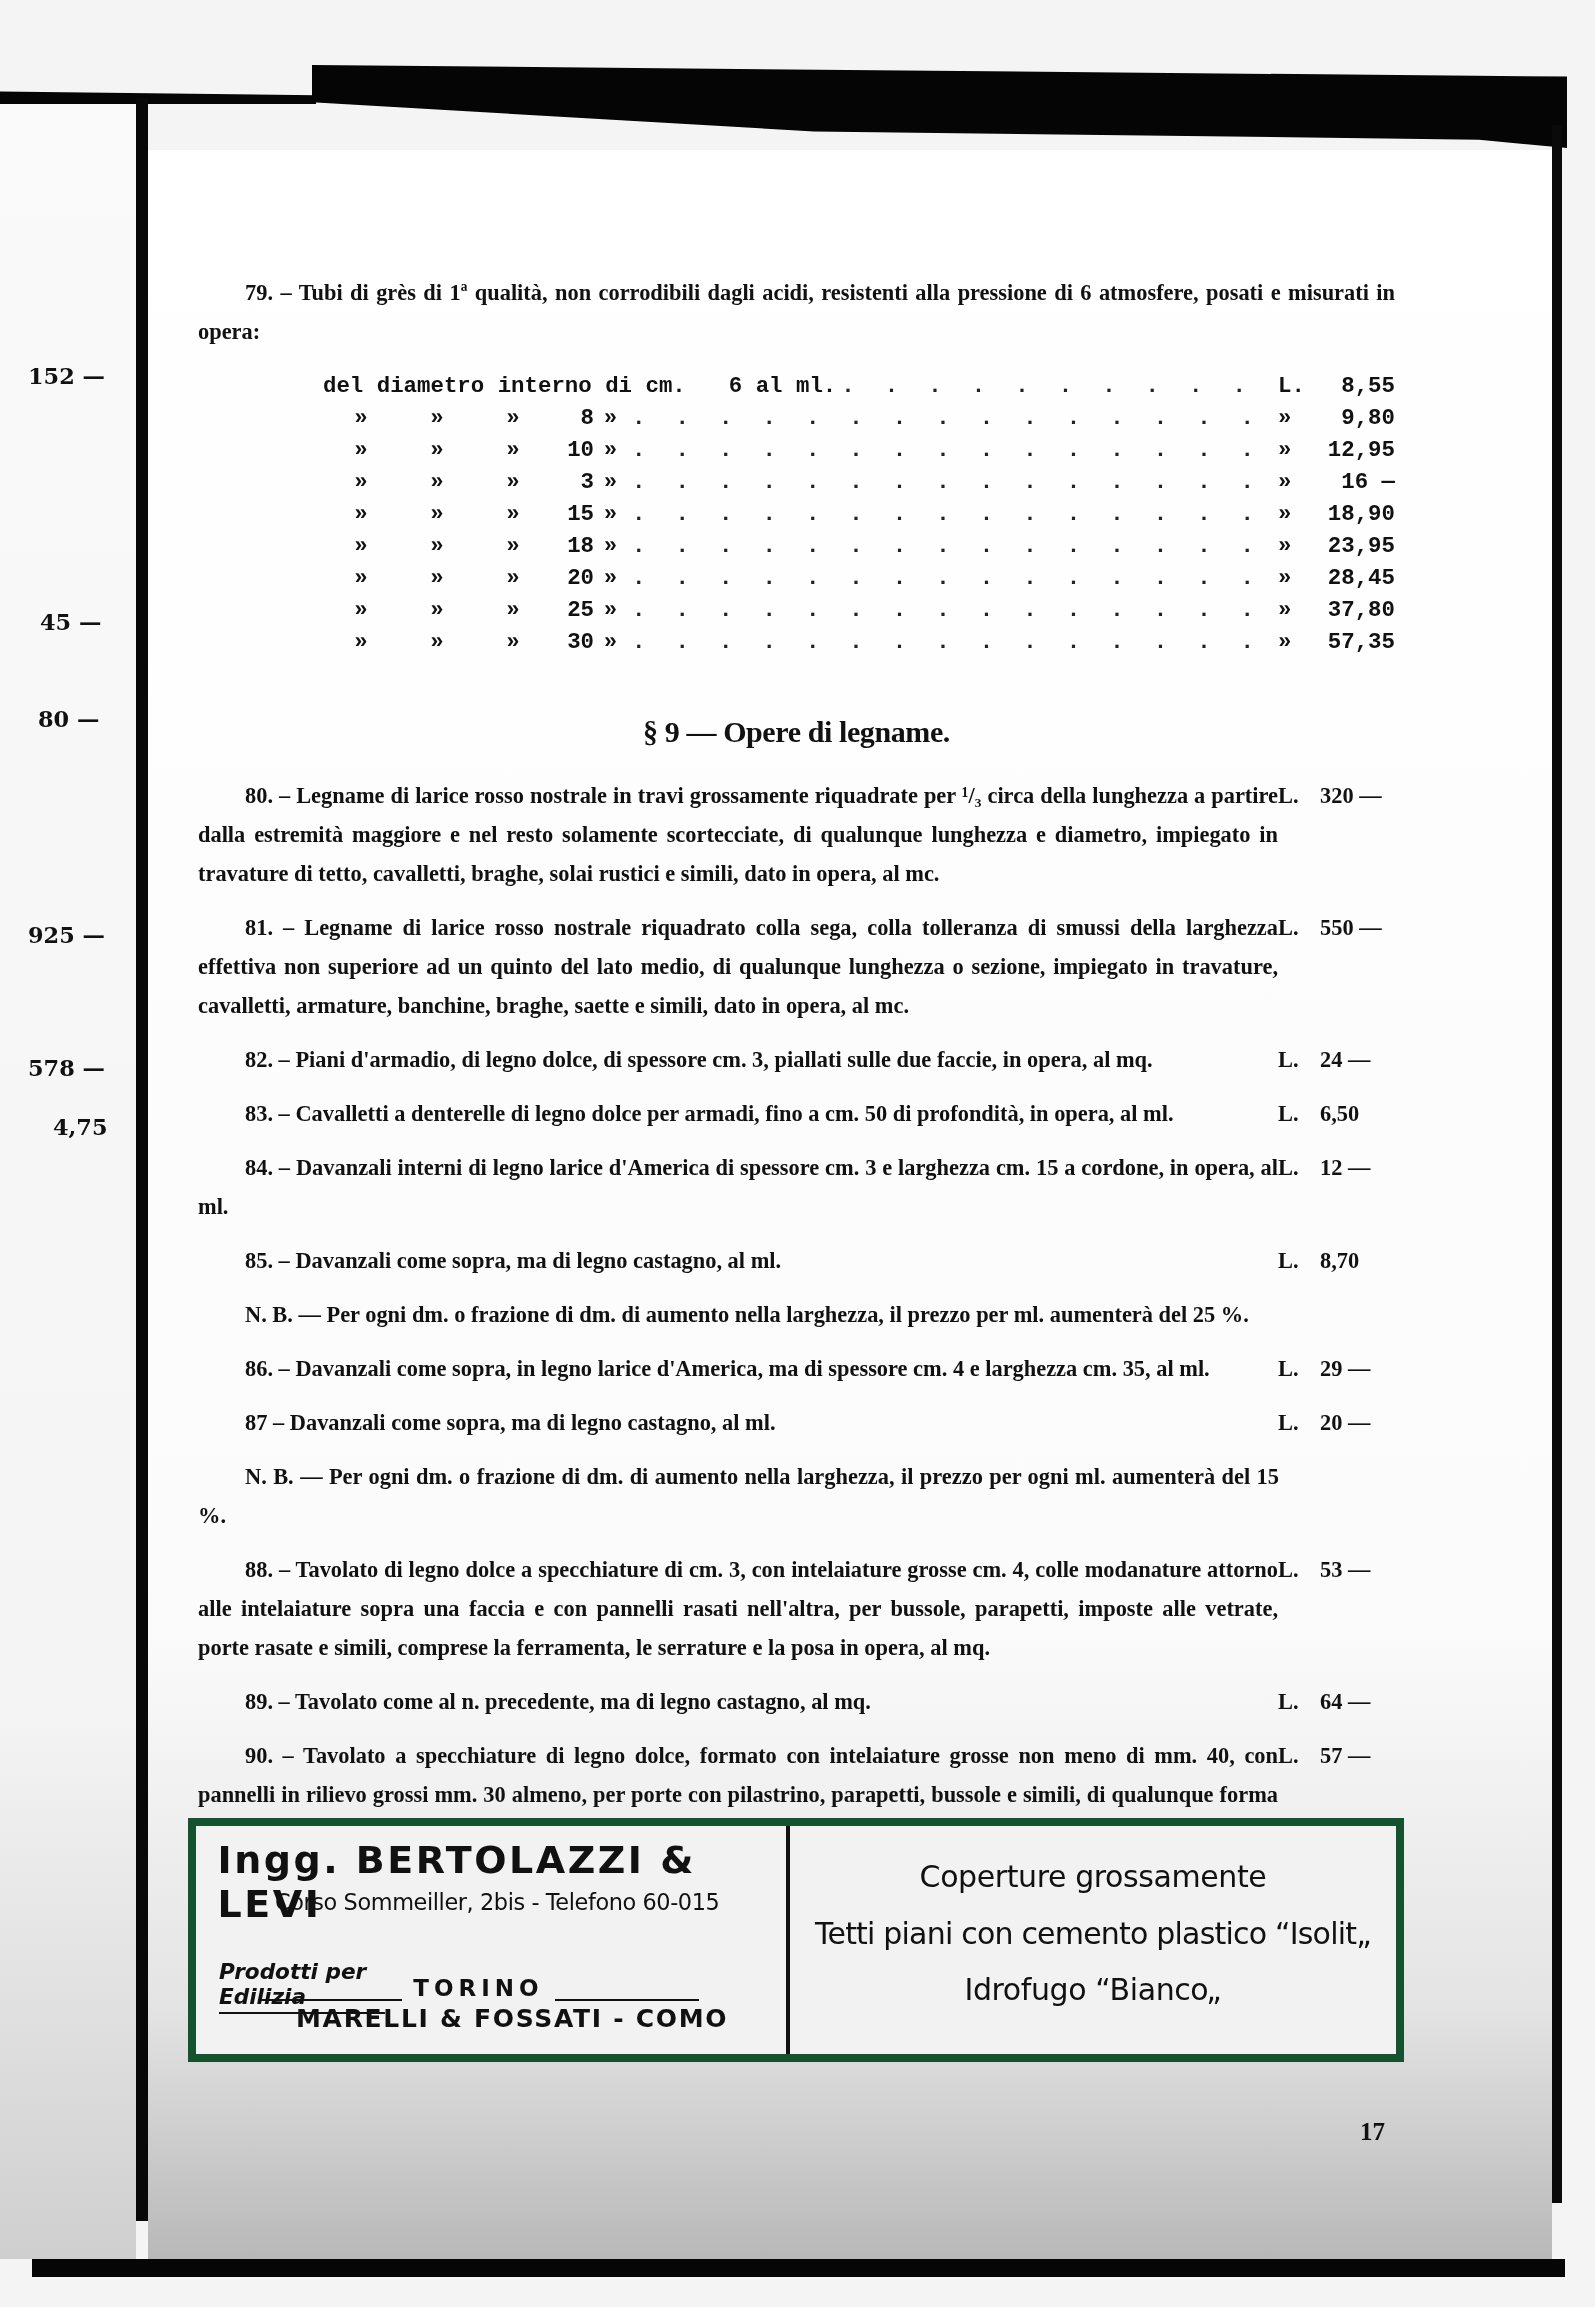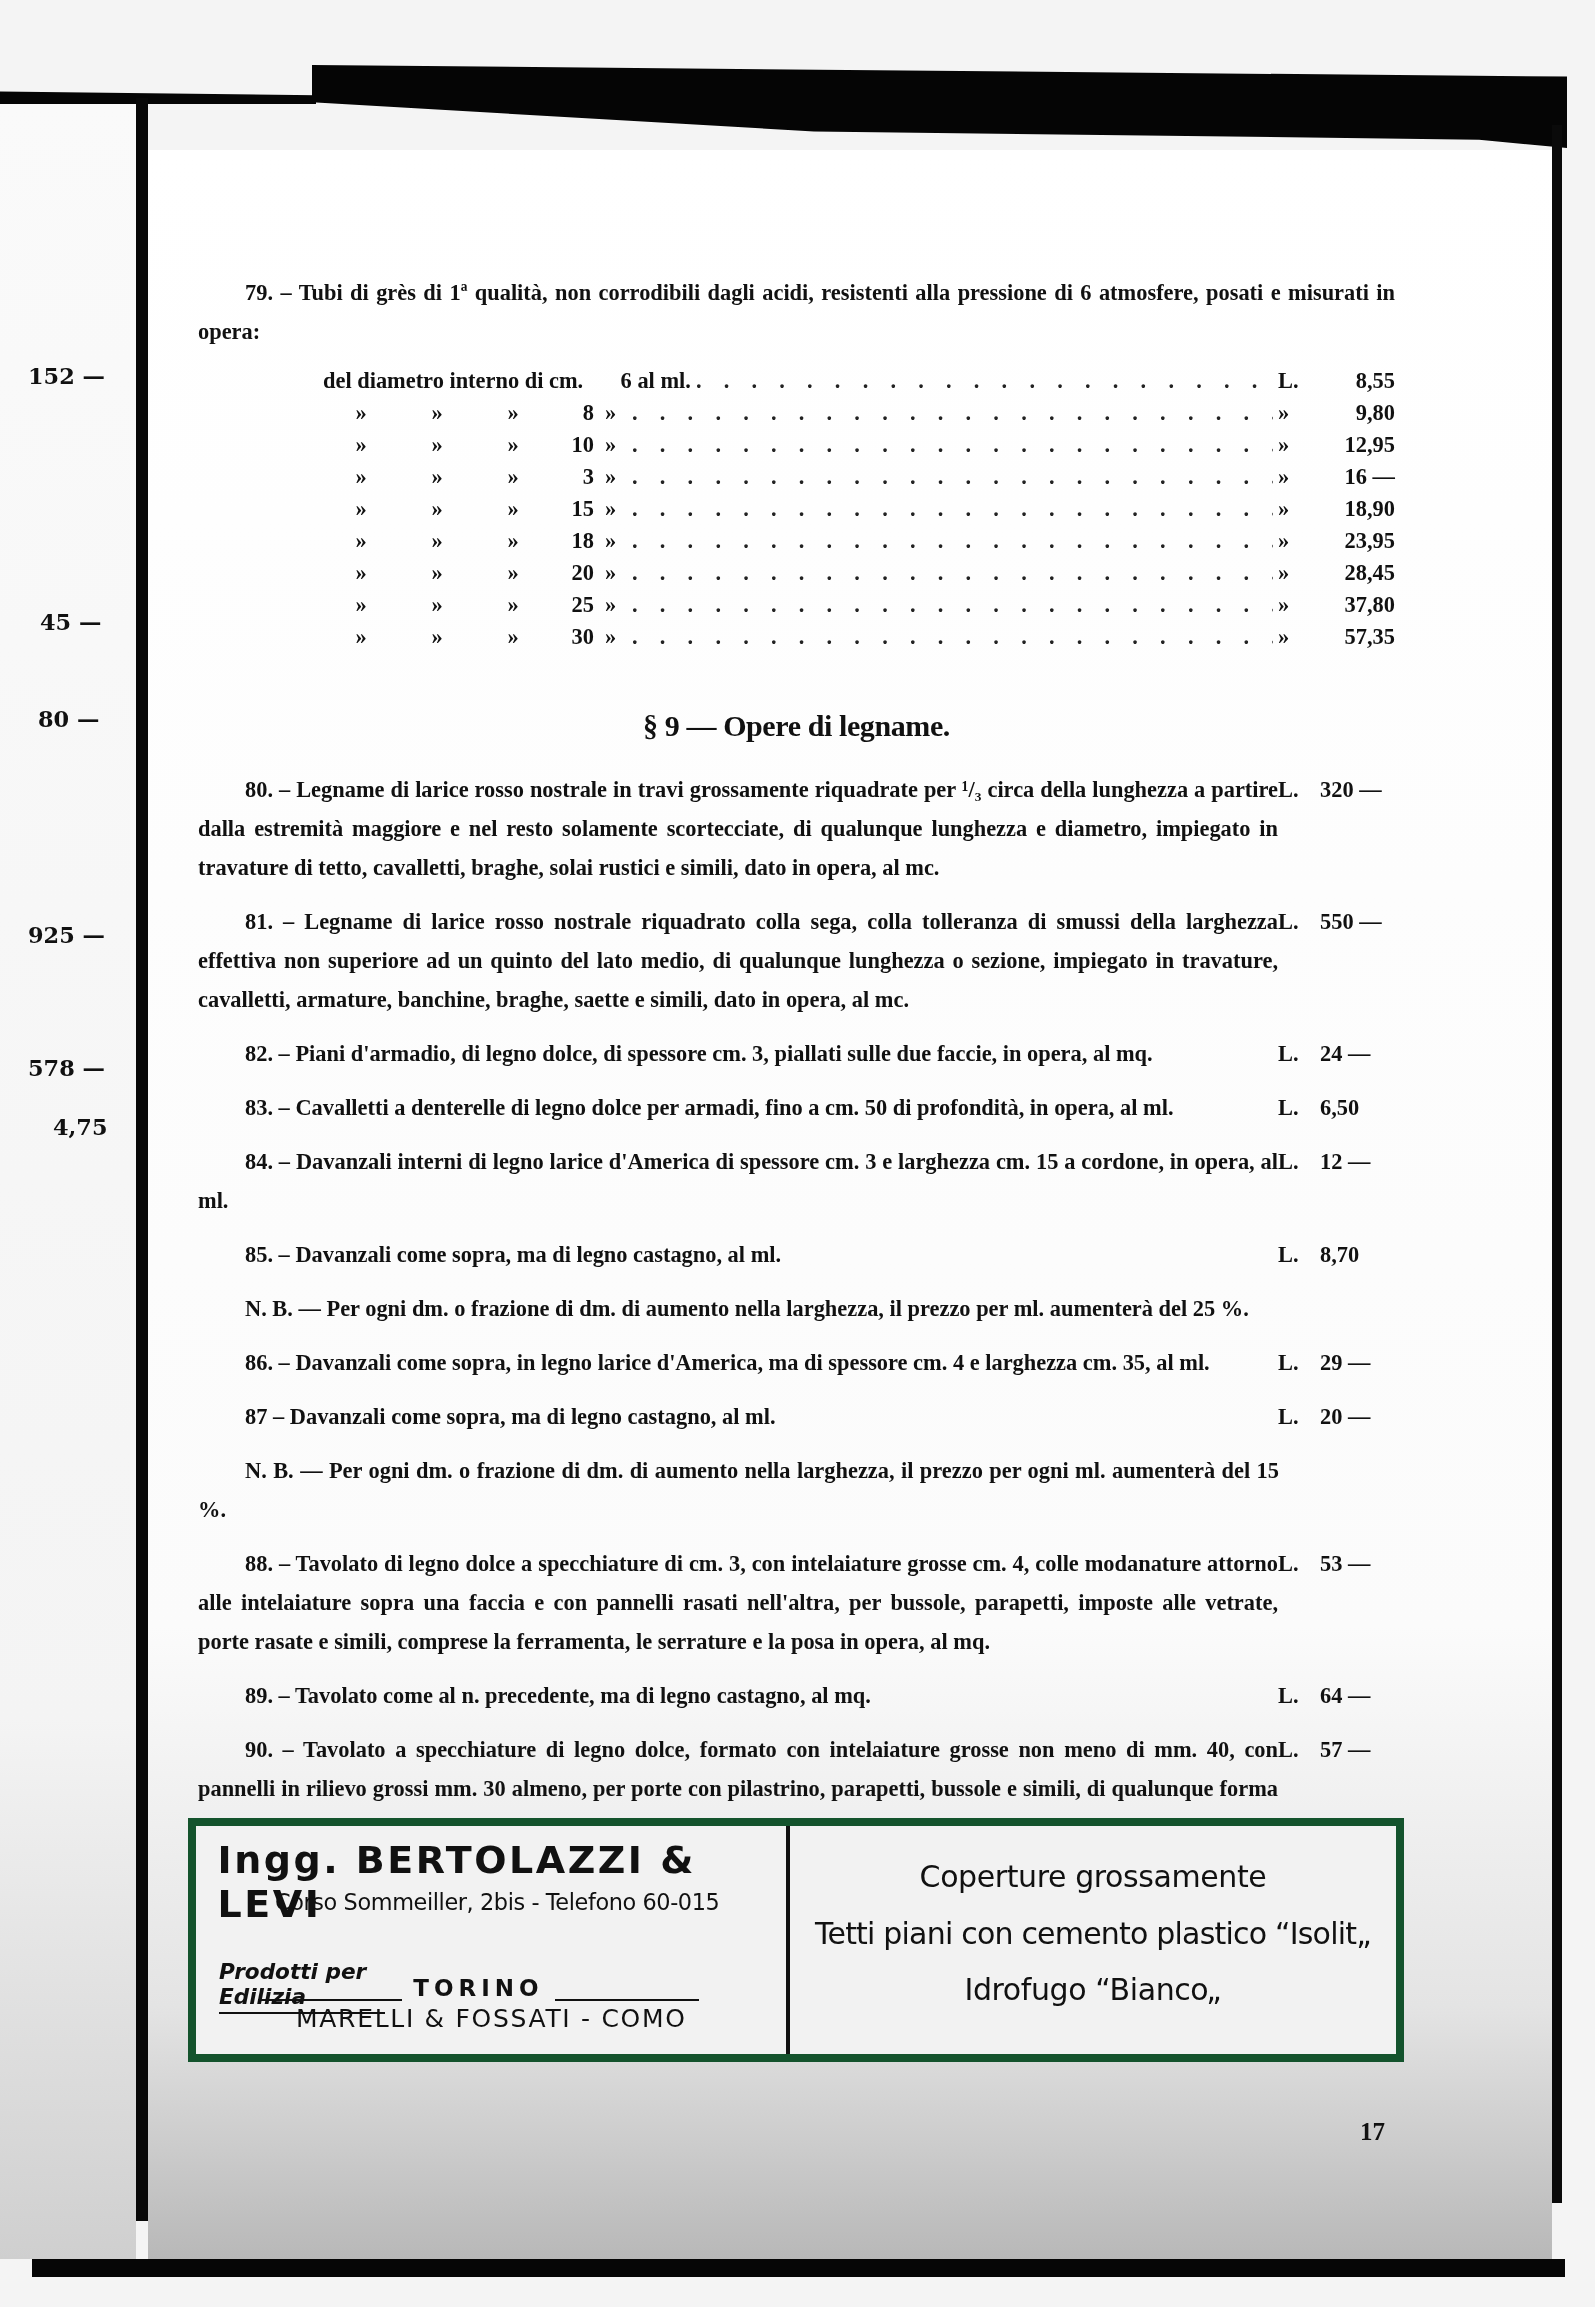--- a/index.html
+++ b/index.html
@@ -54,21 +54,21 @@
   .row { display: flex; align-items: baseline; white-space: nowrap; }
   .row .text { flex: 0 0 auto; }
   .row .dots { flex: 1 1 auto; overflow: hidden; letter-spacing: 8.3px; margin: 0 5px; color: #222; }
   .row .cur { flex: 0 0 42px; text-align: left; }
   .row .price { flex: 0 0 75px; text-align: right; }
   .lastline { display: flex; align-items: baseline; }
   .lastline .txt { flex: 1 1 auto; }
   .lastline .cur { flex: 0 0 42px; }
   .lastline .price { flex: 0 0 75px; text-align: left; }
   .item { margin-bottom: 15px; }
-  .tubes { margin-left: 125px; margin-top: 10px; }
+  .tubes { margin-left: 125px; margin-top: 16px; font-family: Liberation Mono, monospace; }
   .tubes .row { height: 32px; }
   .ditto { display: inline-block; width: 76px; text-align: center; }
   .diam { display: inline-block; width: 43px; text-align: right; }
   .unit { display: inline-block; width: 33px; text-align: center; }
   .section-title {
     text-align: center; font-size: 30px; margin: 57px 0 25px 0;
     letter-spacing: -0.4px;
   }
   
   .ad {
@@ -77,21 +77,21 @@
     display: flex;
   }
   .ad-left { width: 590px; border-right: 4.2px solid #111; position: relative;
     font-family: "DejaVu Sans", sans-serif; }
   .ad-right { flex: 1; position: relative; font-family: "DejaVu Sans", sans-serif; text-align: center; }
   .ad-title { position: absolute; left: 21.6px; top: 11.6px; font-size: 38px; font-weight: bold; letter-spacing: 2.5px; }
   .ad-addr { position: absolute; left: 79px; top: 63px; font-size: 22.4px; letter-spacing: -0.4px; }
   .ad-city { position: absolute; left: 50px; top: 108px; width: 465px; display: flex; align-items: flex-end; font-size: 23px; font-weight: bold; letter-spacing: 5px; margin-top: 41px; }
   .ad-city .ln { flex: 1; height: 1.7px; background: #111; margin: 0 11.6px; }
   .ad-prod { position: absolute; left: 23px; top: 133px; font-size: 21.6px; font-weight: bold; font-style: italic; border-bottom: 2.5px solid #111; padding-bottom: 3.3px; width: 166px; }
-  .ad-maker { position: absolute; left: 100px; top: 178px; font-size: 25px; font-weight: normal; letter-spacing: 1.7px; }
+  .ad-maker { position: absolute; left: 100px; top: 178px; font-size: 25px; font-weight: bold; letter-spacing: 1.7px; }
   .ad-r1 { margin-top: 33px; font-size: 30px; letter-spacing: -0.4px; }
   .ad-r2 { margin-top: 21.6px; font-size: 30px; letter-spacing: -0.8px; }
   .ad-r3 { margin-top: 21.6px; font-size: 30px; letter-spacing: -0.4px; }
   .ad-r2 b, .ad-r3 b { font-weight: normal; }
   .page-number { position: absolute; left: 1360px; top: 2118px; font-size: 25px; font-weight: bold; }
 </style>
 </head>
 <body>
 
 <div class="margin-strip"></div>

